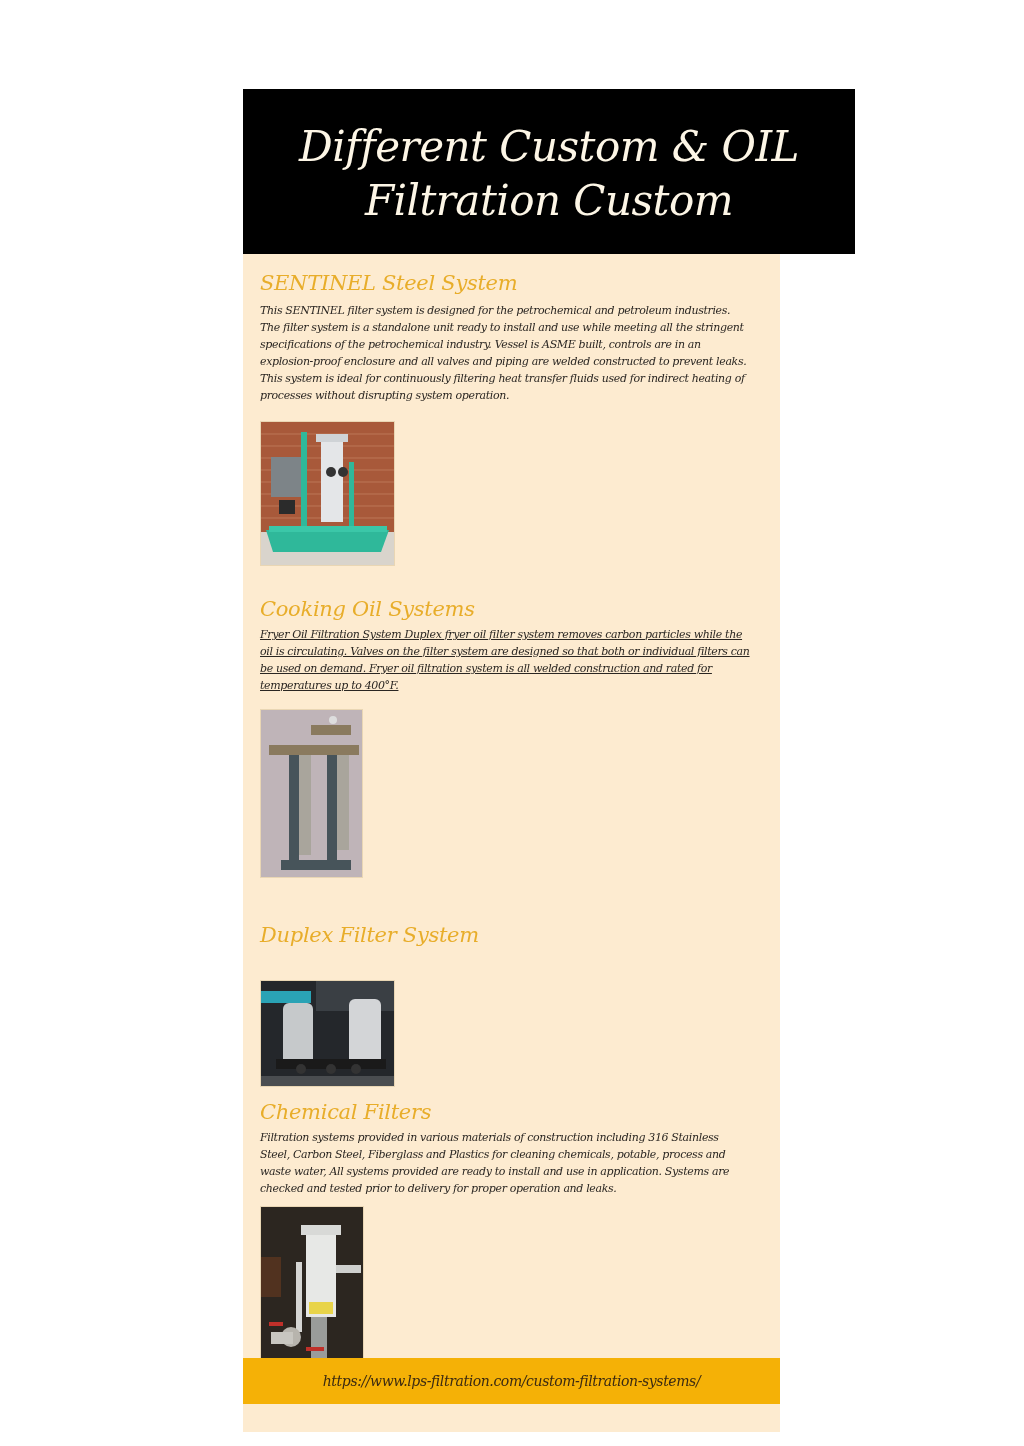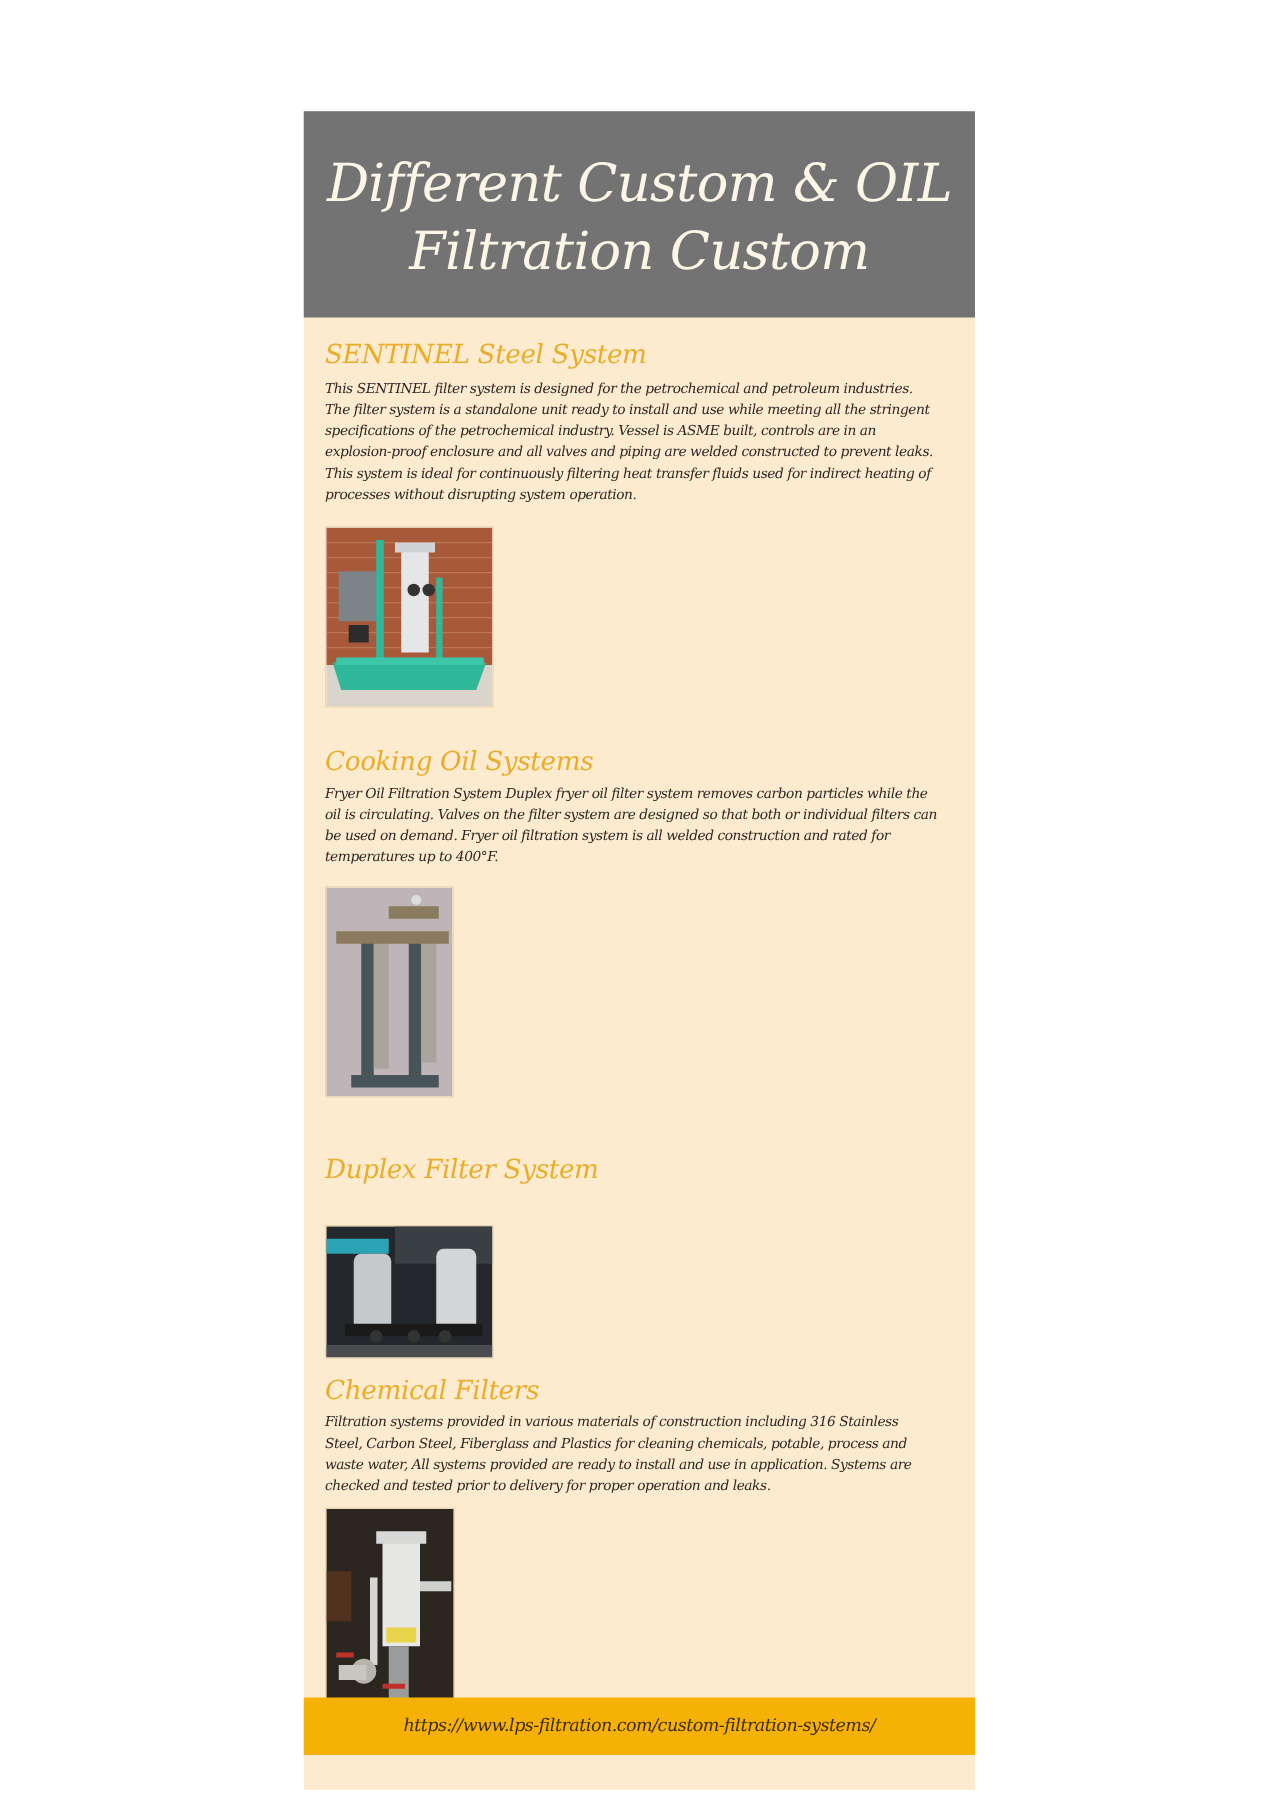--- a/index.html
+++ b/index.html
@@ -18,23 +18,23 @@
       left: 243px;
       top: 89px;
       width: 537px;
       height: 1343px;
       background: #fdebd0;
     }
     .header {
       position: absolute;
       left: 0;
       top: 0;
-      width: 537px;
+      width: 612px;
       height: 165px;
-      background: #737373;
+      background: #000000;
       display: flex;
       align-items: center;
       justify-content: center;
       text-align: center;
     }
     .header h1 {
       margin: 0;
       color: #fdf6e6;
       font-family: "DejaVu Serif", serif;
       font-style: italic;
@@ -139,21 +139,21 @@
       <circle cx="70" cy="50" r="5" fill="#333"></circle>
       <circle cx="82" cy="50" r="5" fill="#333"></circle>
       <rect x="18" y="78" width="16" height="14" fill="#2b2b2b"></rect>
       <polygon points="5,108 128,108 120,130 12,130" fill="#2fb89a"></polygon>
       <rect x="8" y="104" width="118" height="6" fill="#3bc7a8"></rect>
     </svg>
   </div>
 
   <div class="section" style="top:506px;">
     <h2>Cooking Oil Systems</h2>
-    <p style="margin-top:4px;">Fryer Oil Filtration System Duplex fryer oil filter system removes carbon particles while the oil is circulating. Valves on the filter system are designed so that both or individual filters can be used on demand. Fryer oil filtration system is all welded construction and rated for temperatures up to 400°F.</p>
+    <p style="margin-top:4px;text-decoration:underline;">Fryer Oil Filtration System Duplex fryer oil filter system removes carbon particles while the oil is circulating. Valves on the filter system are designed so that both or individual filters can be used on demand. Fryer oil filtration system is all welded construction and rated for temperatures up to 400°F.</p>
   </div>
   <div class="photo" style="top:620px; width:101px; height:167px;">
     <svg width="101" height="167" viewBox="0 0 101 167">
       <rect width="101" height="167" fill="#bfb4b8"></rect>
       <rect x="28" y="40" width="10" height="110" fill="#47545a"></rect>
       <rect x="66" y="40" width="10" height="110" fill="#47545a"></rect>
       <rect x="38" y="40" width="12" height="105" fill="#a9a59c"></rect>
       <rect x="76" y="40" width="12" height="100" fill="#a9a59c"></rect>
       <rect x="8" y="35" width="90" height="10" fill="#8a7a5e"></rect>
       <rect x="50" y="15" width="40" height="10" fill="#8a7a5e"></rect>

